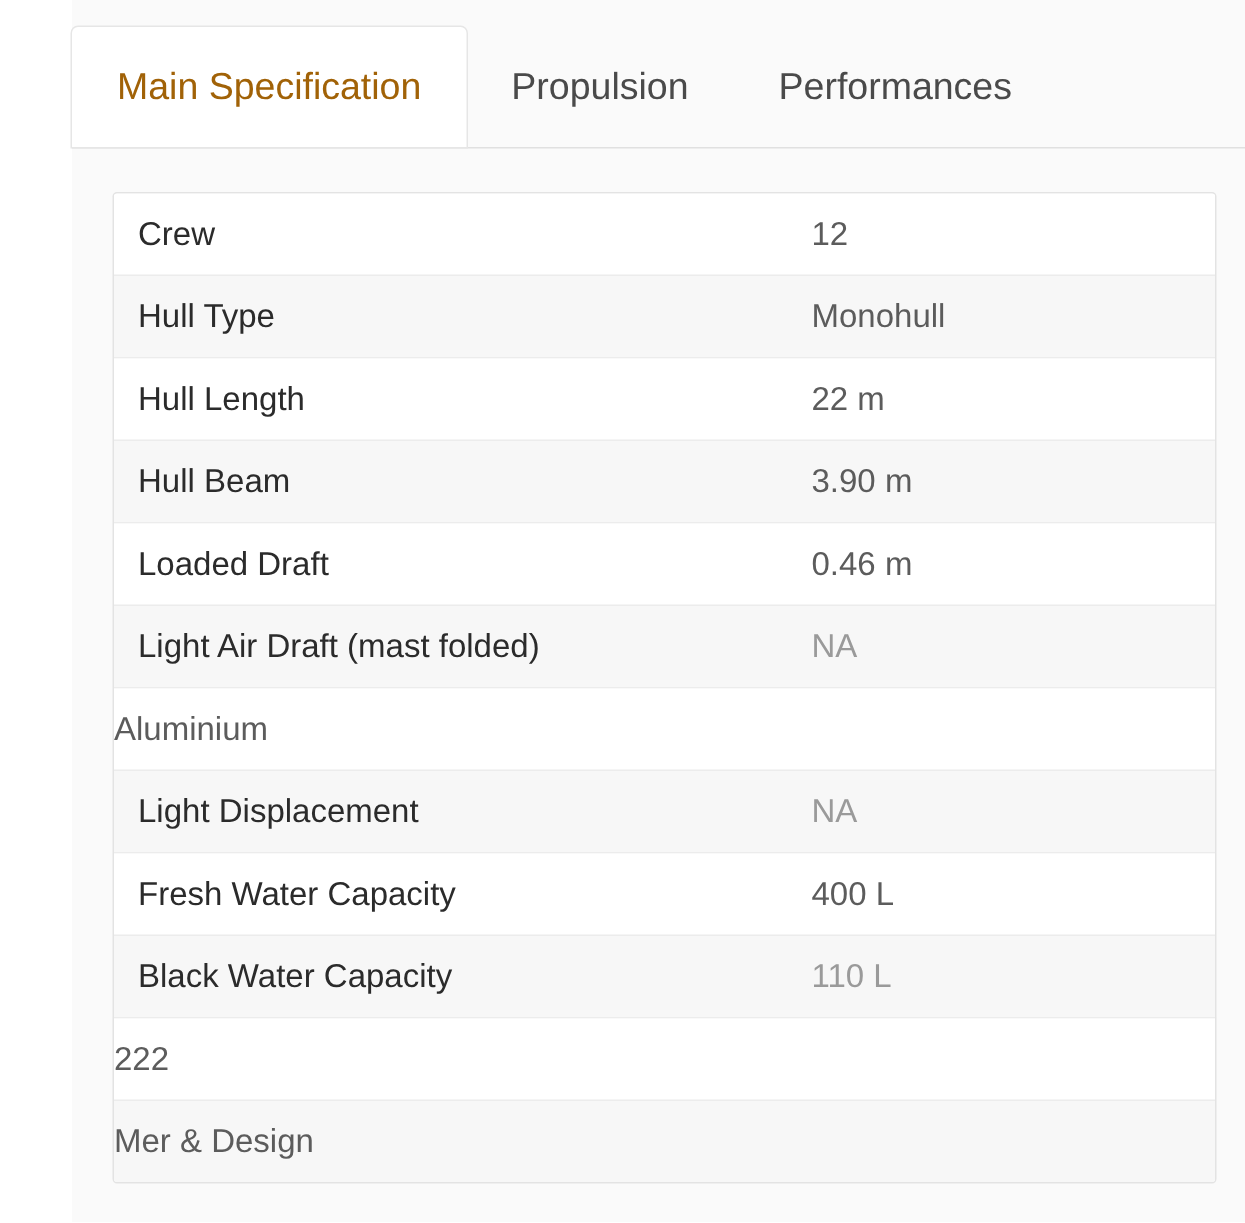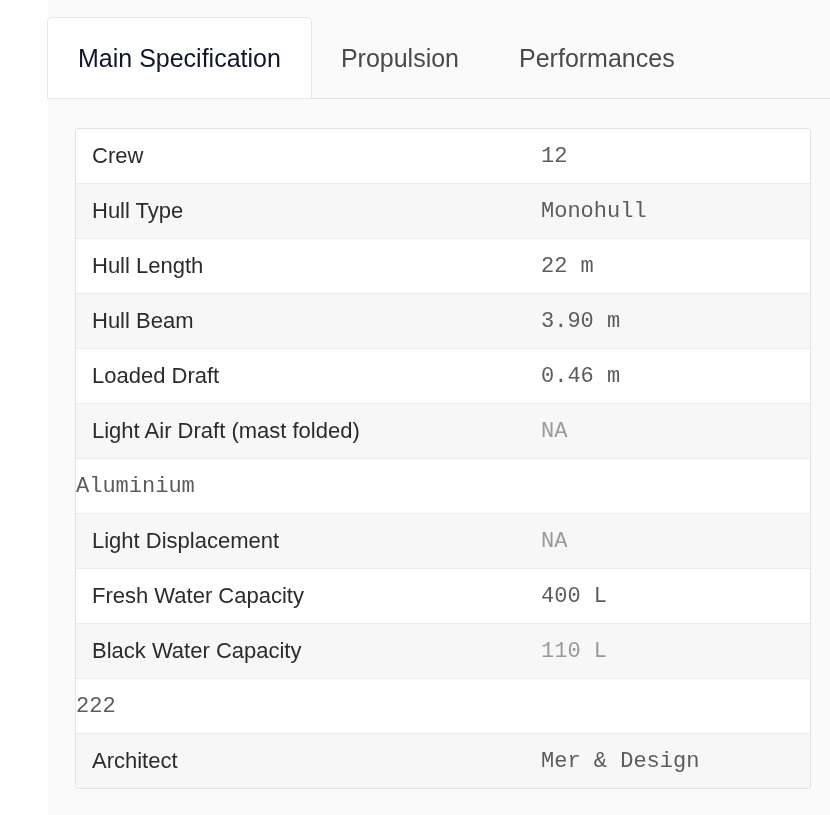--- a/index.html
+++ b/index.html
@@ -45,21 +45,21 @@
     font-size: 25px;
     color: #4a4a4a;
     background: transparent;
     border: 0;
     cursor: pointer;
     line-height: 1;
     white-space: nowrap;
   }
 
   .tab.active {
-    color: #0f172a;
+    color: #a16207;
     background: #ffffff;
     border-top-left-radius: 4px;
     border-top-right-radius: 4px;
     box-shadow: 0 0 0 1px #e6e6e6;
     position: relative;
     z-index: 2;
   }
 
   .tabs-underline {
     position: absolute;
@@ -99,21 +99,20 @@
     font-weight: normal;
     color: #2b2b2b;
     white-space: nowrap;
   }
 
   .spec-value {
     flex: 1;
     font-size: 22px;
     color: #5c5c5c;
     white-space: nowrap;
-    font-family: Liberation Mono, monospace;
   }
   .spec-value.na { color: #9a9a9a; }
 
   .left-gutter {
     position: absolute;
     left: 0;
     top: 0;
     width: 48px;
     height: 815px;
     background: #ffffff;
@@ -190,19 +189,18 @@
     <div class="spec-row odd">
       <div class="spec-label">Black Water Capacity</div>
       <div class="spec-value na">110 L</div>
     </div>
 
     <div class="spec-row even">
       <div class="spec-value">222</div>
     </div>
 
     <div class="spec-row odd">
-      <div class="spec-label">Architect</div>
       <div class="spec-value">Mer &amp; Design</div>
     </div>
 
   </div>
 
 </div>
 
 </body></html>

